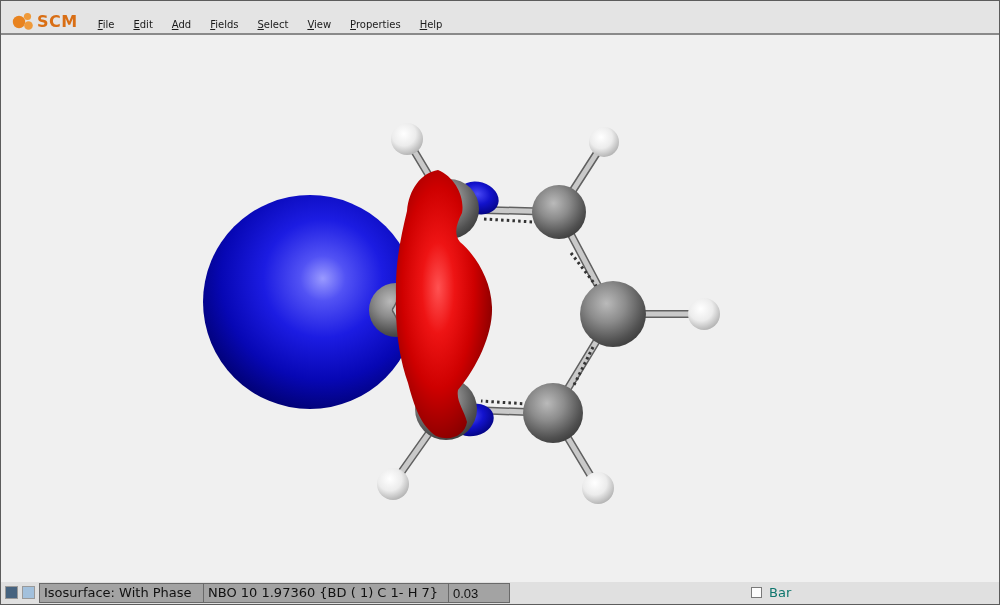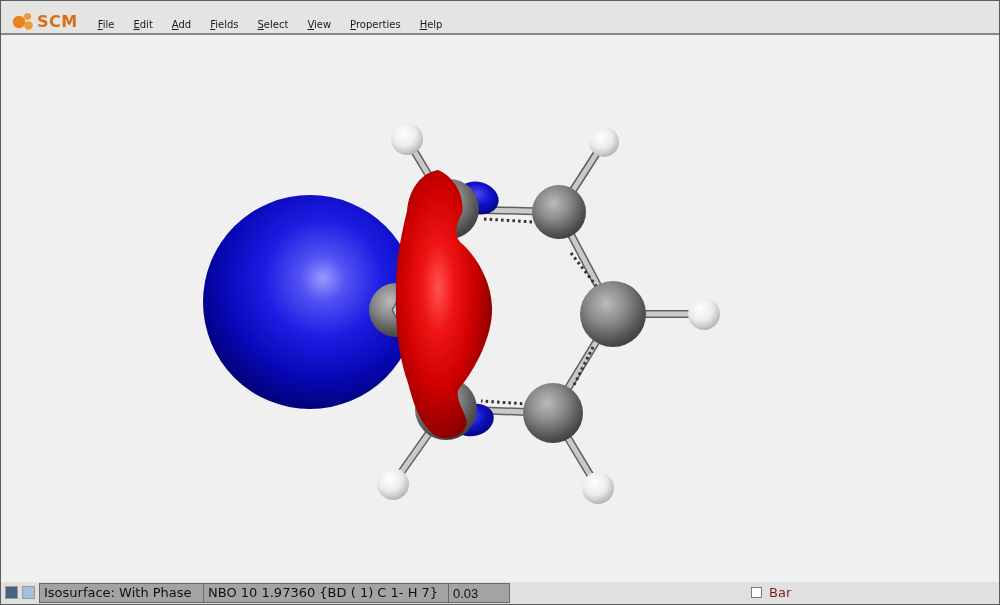--- a/index.html
+++ b/index.html
@@ -83,21 +83,21 @@
     position:absolute;left:750px;top:5px;
     width:11px;height:11px;
     margin:0;
     appearance:none;-webkit-appearance:none;
     background:#fdfdfd;
     border:1px solid #7a7a7a;
     box-sizing:border-box;
   }
   .bar-label{
     position:absolute;left:768px;top:3px;
-    font-size:13px;color:#7f1d1d;
+    font-size:13px;color:#0f766e;
   }
 </style>
 </head>
 <body>
 
 <div class="menubar">
   <div class="logo">
     <svg width="26" height="24" viewBox="0 0 26 24">
       <circle cx="10" cy="13" r="6.2" fill="#e8831f"></circle>
       <circle cx="18.5" cy="7.5" r="3.6" fill="#ef9a3a"></circle>

